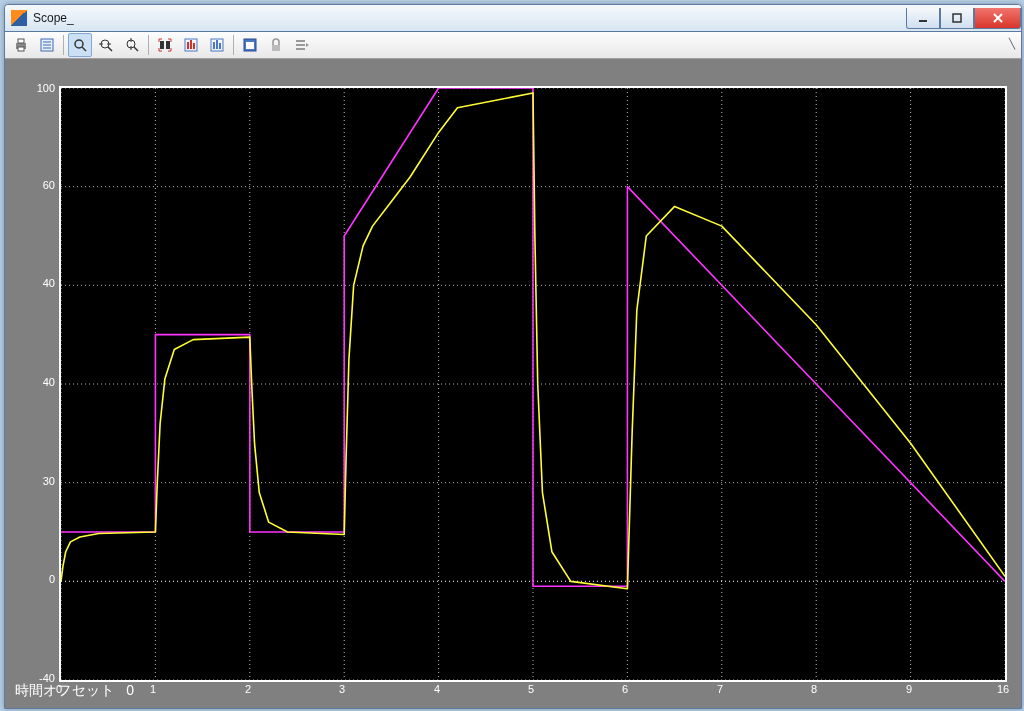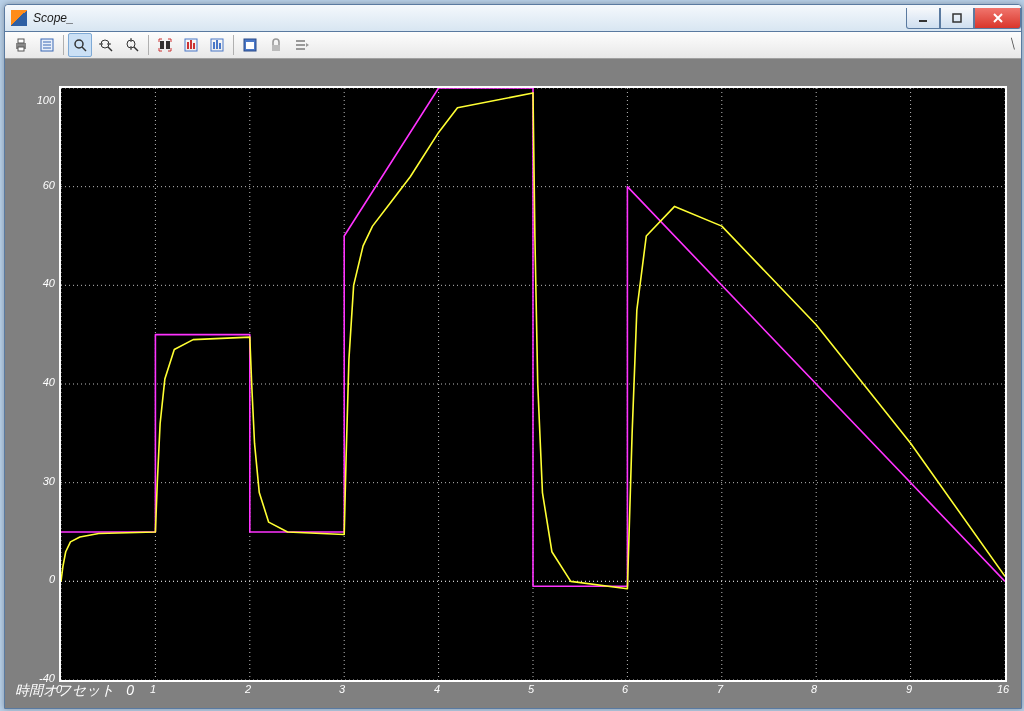--- a/index.html
+++ b/index.html
@@ -1,20 +1,20 @@
 <!DOCTYPE html>
 <html><head>
 <meta charset="utf-8">
 <style>
   html, body { margin:0; padding:0; width:1024px; height:711px; overflow:hidden;
                font-family:"Segoe UI", Tahoma, sans-serif; font-size:12px;
                background:#b8d0e8; }
   .window { position:absolute; left:4px; top:4px; width:1016px; height:703px;
             background:#fff; border:1px solid #5a7aa0; border-radius:4px 4px 0 0;
-            box-shadow:0 0 6px rgba(0,0,0,.3); display:flex; flex-direction:column;font-style:italic; }
+            box-shadow:0 0 6px rgba(0,0,0,.3); display:flex; flex-direction:column; }
   
   .titlebar { height:26px; background:linear-gradient(#f4f8fc,#d8e6f2);
               border-bottom:1px solid #5a7aa0; display:flex; align-items:center;
               border-radius:4px 4px 0 0; }
   .titlebar .app-icon { width:16px; height:16px; margin:0 6px;
      background:linear-gradient(135deg,#ff8c1a 0 50%,#2e5fa3 50% 100%); }
   .titlebar .title { flex:1; color:#1a1a1a; }
   .winbtns { display:flex; height:20px; }
   .winbtn { width:32px; height:20px; border:1px solid #5a7aa0; border-top:none;
             display:flex; align-items:center; justify-content:center; font-size:10px;
@@ -175,21 +175,21 @@
         <line x1="0" y1="394.6666666666667" x2="944" y2="394.6666666666667" stroke="#bbb" stroke-width="1" stroke-dasharray="1 3"></line>
         <line x1="0" y1="296" x2="944" y2="296" stroke="#bbb" stroke-width="1" stroke-dasharray="1 3"></line>
         <line x1="0" y1="197.33333333333337" x2="944" y2="197.33333333333337" stroke="#bbb" stroke-width="1" stroke-dasharray="1 3"></line>
         <line x1="0" y1="98.66666666666663" x2="944" y2="98.66666666666663" stroke="#bbb" stroke-width="1" stroke-dasharray="1 3"></line>
         <line x1="0" y1="0" x2="944" y2="0" stroke="#bbb" stroke-width="1" stroke-dasharray="1 3"></line>
         <line x1="0" y1="493.33333333333337" x2="944" y2="493.33333333333337" stroke="#ddd" stroke-width="1" stroke-dasharray="1 3"></line>
         <path d="M0 444 L94.4 444 L94.4 246.66666666666663 L188.8 246.66666666666663 L188.8 444 L283.2 444 L283.2 148 L377.6 0 L472 0 L472 498.26666666666665 L566.4 498.26666666666665 L566.4 98.66666666666663 L944 493.33333333333337 " fill="none" stroke="#ff33ff" stroke-width="1.6" stroke-linejoin="round"></path>
         <path d="M0 493.33333333333337 L1.8880000000000001 478.5333333333333 L4.72 463.73333333333335 L9.44 453.8666666666667 L18.88 448.93333333333334 L37.76 445.48 L94.4 444 L94.4 444 L96.28800000000001 394.6666666666667 L99.12 335.46666666666664 L103.84000000000002 291.06666666666666 L113.28 261.46666666666664 L132.16 251.60000000000002 L188.8 249.13333333333333 L188.8 249.13333333333333 L190.68800000000002 296 L193.51999999999998 355.2 L198.24 404.5333333333333 L207.68000000000004 434.1333333333333 L226.56 444 L283.2 446.4666666666667 L283.2 446.4666666666667 L285.08799999999997 370 L287.92 271.33333333333337 L292.64 197.33333333333337 L302.08 157.86666666666667 L311.52 138.13333333333333 L330.4 113.46666666666664 L349.28 88.80000000000001 L377.6 44.39999999999998 L396.48 19.73333333333335 L472 4.93333333333328 L472 4.93333333333328 L473.888 148 L476.72 296 L481.44 404.5333333333333 L490.88 463.73333333333335 L509.76000000000005 493.33333333333337 L566.4 500.73333333333335 L566.4 500.73333333333335 L571.12 345.3333333333333 L575.84 222 L585.28 148 L613.6 118.39999999999998 L660.8 138.13333333333333 L755.2 236.8 L849.6 355.2 L944 488.4 " fill="none" stroke="#ffff33" stroke-width="1.6" stroke-linejoin="round"></path>
       </svg>
 
-    <div class="ytick" style="top:41px">100</div>
+    <div class="ytick" style="top:29px">100</div>
     <div class="ytick" style="top:126px">60</div>
     <div class="ytick" style="top:224px">40</div>
     <div class="ytick" style="top:323px">40</div>
     <div class="ytick" style="top:422px">30</div>
     <div class="ytick" style="top:520px">0</div>
     <div class="ytick" style="top:619px">-40</div>
 
     <div class="xtick" style="left:54px">0</div>
     <div class="xtick" style="left:148px">1</div>
     <div class="xtick" style="left:243px">2</div>

